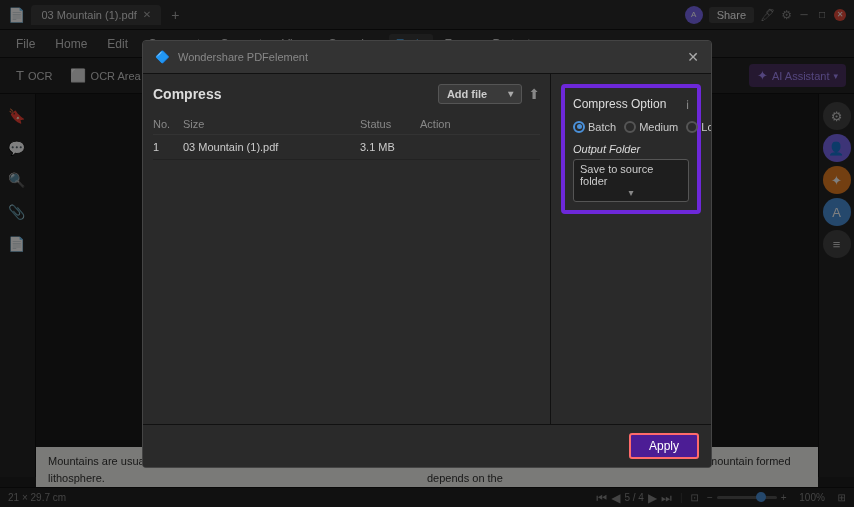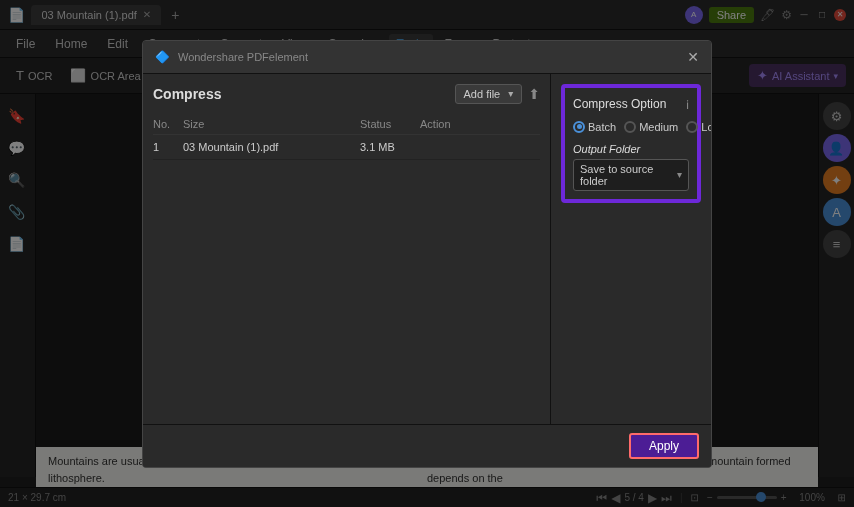--- a/index.html
+++ b/index.html
@@ -11,21 +11,21 @@
     .title-tab { display: flex; align-items: center; background: #3c3c3c; padding: 4px 10px; border-radius: 4px 4px 0 0; font-size: 11px; color: #ddd; gap: 6px; }
     .title-tab .close-btn { font-size: 10px; cursor: pointer; color: #aaa; }
     .tab-add { font-size: 14px; color: #aaa; cursor: pointer; padding: 0 4px; }
     .title-bar-right { display: flex; align-items: center; gap: 6px; }
     .win-btn { width: 12px; height: 12px; display: flex; align-items: center; justify-content: center; font-size: 10px; color: #aaa; cursor: pointer; }
     .win-btn-min::before { content: '─'; }
     .win-btn-max::before { content: '□'; }
     .win-btn-close { background: #e74c3c; border-radius: 50%; }
     .win-btn-close::before { content: '✕'; font-size: 8px; color: #fff; }
     .avatar-circle { width: 18px; height: 18px; border-radius: 50%; background: #7b68ee; display: flex; align-items: center; justify-content: center; font-size: 8px; color: #fff; }
-    .share-btn { background: #4d7c0f; color: #fff; border: none; border-radius: 3px; padding: 2px 8px; font-size: 11px; cursor: pointer; }
+    .share-btn { background: #404040; color: #fff; border: none; border-radius: 3px; padding: 2px 8px; font-size: 11px; cursor: pointer; }
 
     
     .menu-bar { display: flex; align-items: center; background: #2b2b2b; height: 28px; padding: 0 8px; border-bottom: 1px solid #111; gap: 4px; }
     .menu-item { padding: 3px 8px; font-size: 12px; color: #ccc; cursor: pointer; border-radius: 3px; }
     .menu-item:hover, .menu-item.active { background: #3a3a3a; }
     .menu-item.active { color: #4a9edd; }
 
     
     .toolbar { display: flex; align-items: center; background: #252525; height: 36px; padding: 0 8px; border-bottom: 1px solid #111; gap: 2px; }
     .toolbar-btn { display: flex; align-items: center; gap: 4px; padding: 4px 8px; font-size: 11px; color: #ccc; cursor: pointer; border-radius: 3px; }
@@ -53,21 +53,21 @@
     .modal-header-left { display: flex; align-items: center; gap: 8px; font-size: 12px; color: #aaa; }
     .modal-close-btn { color: #aaa; cursor: pointer; font-size: 14px; }
 
     .modal-body { display: flex; height: 350px; }
 
     
     .file-list-panel { flex: 1; border-right: 1px solid #111; padding: 10px; }
     .file-list-header { display: flex; align-items: center; justify-content: space-between; margin-bottom: 10px; }
     .file-list-title { font-size: 14px; color: #ddd; font-weight: bold; }
     .file-list-actions { display: flex; align-items: center; gap: 6px; }
-    .add-file-btn { display: flex; align-items: center; gap: 8px; background: #3a3a3a; border: 1px solid #555; color: #ccc; padding: 3px 8px; border-radius: 3px; cursor: pointer; font-size: 11px; }
+    .add-file-btn { display: flex; align-items: center; gap: 21px; background: #3a3a3a; border: 1px solid #555; color: #ccc; padding: 3px 8px; border-radius: 3px; cursor: pointer; font-size: 11px; font-weight: bold; }
     .add-file-dropdown { color: #aaa; font-size: 10px; cursor: pointer; }
     .upload-icon { color: #888; cursor: pointer; font-size: 14px; }
 
     .file-table { width: 100%; }
     .file-table-header { display: grid; grid-template-columns: 30px 1fr 60px 60px 60px; padding: 4px 0; border-bottom: 1px solid #333; font-size: 11px; color: #888; }
     .file-table-row { display: grid; grid-template-columns: 30px 1fr 60px 60px 60px; padding: 6px 0; border-bottom: 1px solid #222; font-size: 11px; color: #ccc; align-items: center; }
 
     
     .options-panel { width: 160px; padding: 10px; }
     .options-section { border: 4px solid #6d28d9; border-radius: 4px; padding: 8px; }
@@ -75,21 +75,21 @@
     .options-section-title { font-size: 12px; color: #ddd; }
     .options-info-icon { color: #888; font-size: 12px; cursor: pointer; }
 
     .radio-group { display: flex; gap: 8px; margin-bottom: 10px; }
     .radio-item { display: flex; align-items: center; gap: 3px; font-size: 11px; color: #ccc; cursor: pointer; }
     .radio-dot { width: 12px; height: 12px; border-radius: 50%; border: 2px solid #555; display: flex; align-items: center; justify-content: center; }
     .radio-dot.selected { border-color: #4a90d9; }
     .radio-dot.selected::after { content: ''; width: 5px; height: 5px; border-radius: 50%; background: #4a90d9; }
 
     .output-folder-label { font-size: 11px; color: #ddd; margin-bottom: 4px; font-style: italic; }
-    .output-folder-select { display: flex; align-items: center; justify-content: space-between; background: #1e1e1e; border: 1px solid #555; border-radius: 3px; padding: 3px 6px; font-size: 11px; color: #ccc; cursor: pointer; }
+    .output-folder-select { display: flex; align-items: center; justify-content: space-between; background: #1e1e1e; border: 1px solid #555; border-radius: 3px; padding: 3px 6px; font-size: 11px; color: #ccc; cursor: pointer; flex-direction: column; }
     .output-folder-select .chevron { font-size: 10px; color: #888; }
 
     
     .modal-footer { display: flex; justify-content: flex-end; padding: 8px 12px; background: #2a2a2a; border-top: 1px solid #111; }
     .apply-btn { background: #4c1d95; color: #fff; border: 2px solid #ff6b6b; border-radius: 3px; padding: 4px 18px; font-size: 12px; cursor: pointer; }
 
     
     .bottom-text { position: absolute; left: 36px; right: 36px; bottom: 0; height: 60px; background: #f5f5f0; display: flex; align-items: flex-start; padding: 6px 12px; gap: 0; overflow: hidden; }
     .bottom-text-col { flex: 1; font-size: 11px; color: #333; line-height: 1.5; }
 

